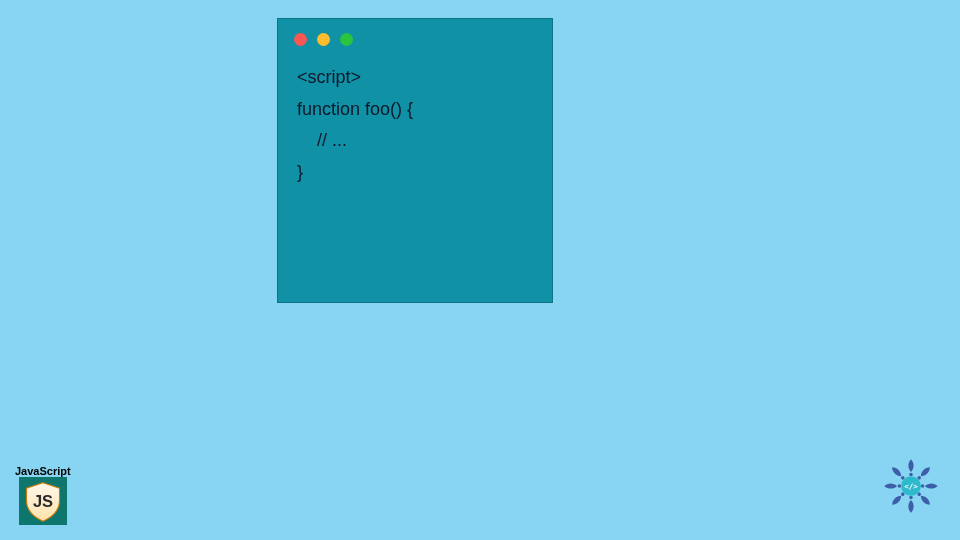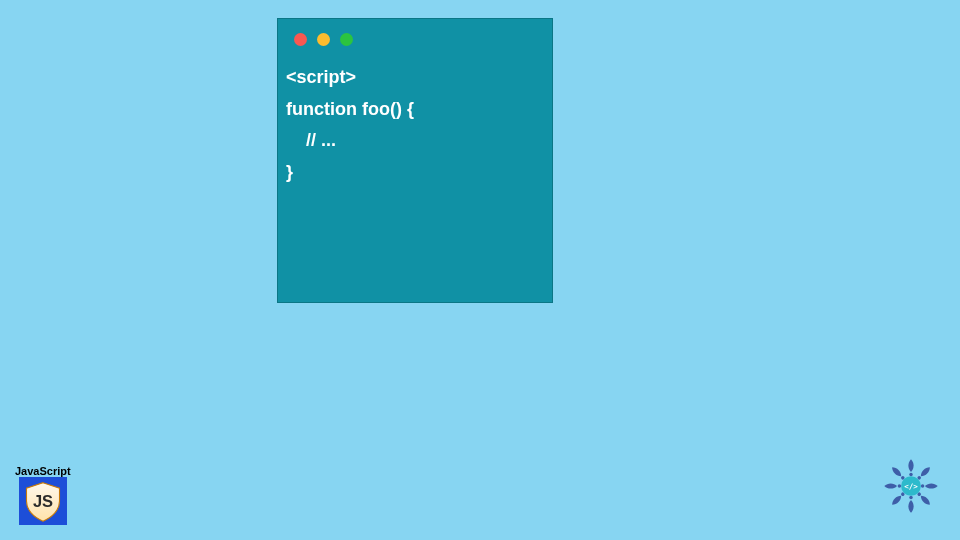--- a/index.html
+++ b/index.html
@@ -27,46 +27,45 @@
     }
     .dot {
       width: 13px;
       height: 13px;
       border-radius: 50%;
     }
     .dot-red { background: #f85851; }
     .dot-yellow { background: #fdbc2e; }
     .dot-green { background: #2bc43f; }
     .code-content {
-      padding: 8px 8px;
-      color: #ffffff;
+      padding: 8px 19px;
+      color: #0f172a;
       font-size: 18px;
       line-height: 1.75;
       font-family: Arial, sans-serif;
-      font-weight: bold;
     }
     .code-line { white-space: pre; }
     .js-logo {
       position: absolute;
       left: 15px;
       bottom: 15px;
       display: flex;
       flex-direction: column;
       align-items: center;
     }
     .js-label {
       font-size: 11px;
       font-weight: 600;
       color: #000;
       margin-bottom: 0;
     }
     .js-square {
       width: 48px;
       height: 48px;
-      background: #1d4ed8;
+      background: #0f766e;
       display: flex;
       align-items: center;
       justify-content: center;
     }
     .js-square svg { display: block; }
     .delft-logo {
       position: absolute;
       right: 20px;
       bottom: 25px;
       display: flex;

